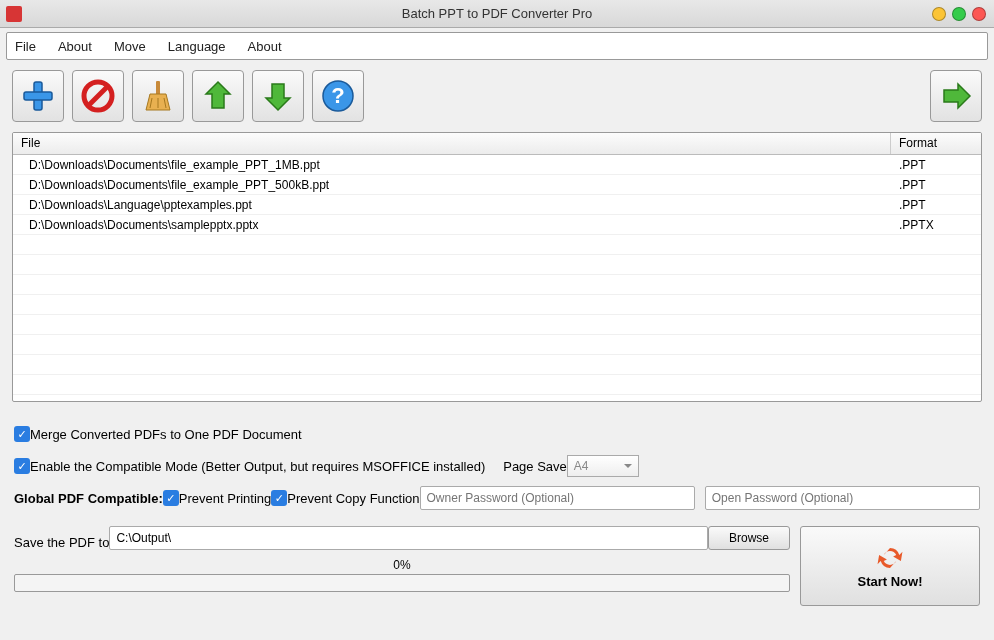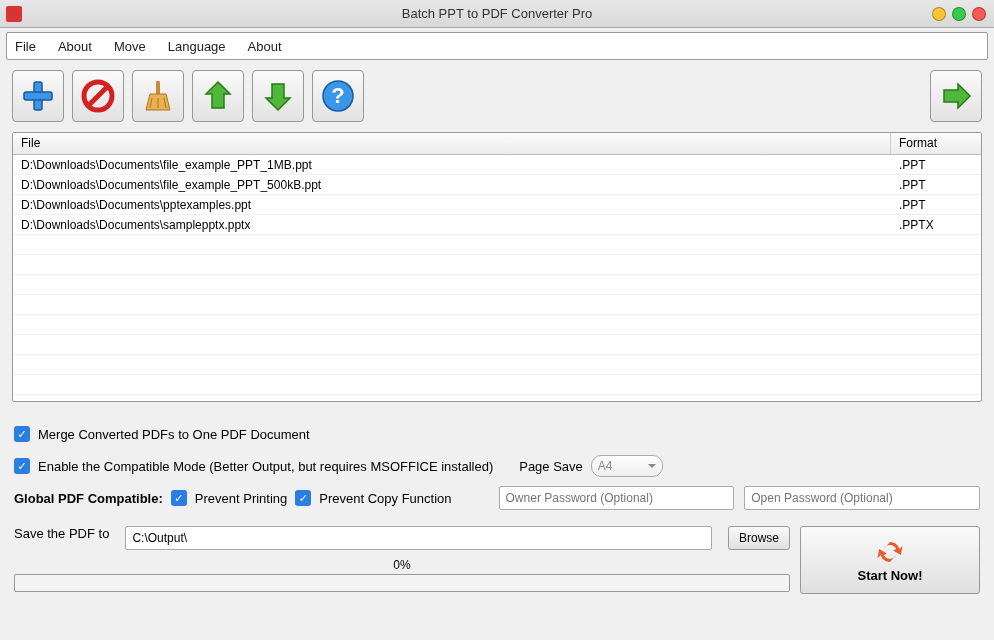--- a/index.html
+++ b/index.html
@@ -67,96 +67,96 @@
   display: flex;
   background: linear-gradient(to bottom, #fcfcfc, #ececec);
   border-bottom: 1px solid #bbb;
   height: 22px;
   font-size: 12px;
 }
 .file-header .col-file { flex: 1; padding: 3px 8px; border-right: 1px solid #ccc; }
 .file-header .col-format { width: 90px; padding: 3px 8px; }
 .file-rows { height: calc(100% - 22px); overflow: auto; }
 .file-row { display: flex; height: 20px; font-size: 12px; align-items: center; border-bottom: 1px solid #f0f0f0; }
-.file-row .col-file { flex: 1; padding: 0 8px; }
+.file-row .col-file { flex: 1; padding: 0 16px; }
 .file-row .col-format { width: 90px; padding: 0 8px; }
 .empty-row { height: 20px; border-bottom: 1px solid #f0f0f0; }
 
 .watermark {
   position: absolute;
   top: 50%; left: 50%;
   transform: translate(-50%, -50%);
   font-size: 24px;
   font-weight: bold;
   color: rgba(0,0,0,0.1);
   letter-spacing: 1px;
   white-space: nowrap;
   font-family: Arial, sans-serif;
 }
 
 .options {
   padding: 8px 14px;
   font-size: 13px;
 }
-.opt-row { display: flex; align-items: center; gap: 8px; margin: 8px 0; min-height: 24px; }
+.opt-row { display: flex; align-items: center; gap: 0; margin: 8px 0; min-height: 24px; }
 .checkbox { width: 16px; height: 16px; background: #2a7de1; border-radius: 3px; display: flex; align-items: center; justify-content: center; color: #fff; font-size: 11px; }
 .checkbox::before { content: "✓"; }
 .bold { font-weight: bold; }
 .text-input {
   border: 1px solid #aaa;
   background: #fff;
   height: 24px;
   padding: 2px 6px;
   font-size: 12px;
   border-radius: 2px;
 }
 .select-input {
   border: 1px solid #aaa;
   background: linear-gradient(to bottom, #fff, #eee);
   height: 22px;
   padding: 0 20px 0 6px;
   font-size: 12px;
-  border-radius: 10px;
+  border-radius: 0;
   position: relative;
   display: flex;
   align-items: center;
   color: #888;
   width: 72px;
   text-align: right;
 }
 .select-input::after { content: ""; position: absolute; right: 6px; top: 8px; border: 4px solid transparent; border-top-color: #888; }
 
 .bottom-area {
   display: flex;
   gap: 10px;
   padding: 0 14px 10px;
   align-items: stretch;
 }
 .left-col { flex: 1; }
 .right-col { width: 180px; }
-.save-row { display: flex; align-items: flex-start; gap: 16px; font-size: 13px; margin-bottom: 8px; }
+.save-row { display: flex; align-items: flex-end; gap: 0; font-size: 13px; margin-bottom: 8px; }
 .save-row .text-input { flex: 1; }
 .browse-btn, .start-btn {
   background: linear-gradient(to bottom, #fafafa, #e0e0e0);
   border: 1px solid #999;
   border-radius: 3px;
-  padding: 3px 10px;
+  padding: 3px 20px;
   font-size: 12px;
   cursor: pointer;
   height: 24px;
 }
 .progress-label { text-align: center; font-size: 12px; margin-bottom: 2px; }
 .progress-bar { height: 18px; border: 1px solid #999; background: #f4f4f4; border-radius: 2px; }
 .start-btn {
-  width: 100%; height: 68px;
+  width: 100%; height: 80px;
   display: flex; flex-direction: column; align-items: center; justify-content: center; gap: 2px;
   font-weight: bold;
   font-size: 13px;
 }
-.pwd-group { display: flex; gap: 10px; margin-left: 39px; }
+.pwd-group { display: flex; gap: 10px; }
 </style>
 </head>
 <body>
 
 <div class="titlebar">
   <div class="app-icon"></div>
   <div class="title">Batch PPT to PDF Converter Pro</div>
   <div class="win-controls">
     <div class="win-btn min-btn"></div>
     <div class="win-btn max-btn"></div>
@@ -226,21 +226,21 @@
   <div class="file-rows" id="file-rows">
       <div class="file-row">
         <div class="col-file">D:\Downloads\Documents\file_example_PPT_1MB.ppt</div>
         <div class="col-format">.PPT</div>
       </div>
       <div class="file-row">
         <div class="col-file">D:\Downloads\Documents\file_example_PPT_500kB.ppt</div>
         <div class="col-format">.PPT</div>
       </div>
       <div class="file-row">
-        <div class="col-file">D:\Downloads\Documents\pptexamples.ppt</div>
+        <div class="col-file">D:\Downloads\Language\pptexamples.ppt</div>
         <div class="col-format">.PPT</div>
       </div>
       <div class="file-row">
         <div class="col-file">D:\Downloads\Documents\samplepptx.pptx</div>
         <div class="col-format">.PPTX</div>
       </div>
       <div class="empty-row"></div>
       <div class="empty-row"></div>
       <div class="empty-row"></div>
       <div class="empty-row"></div>

